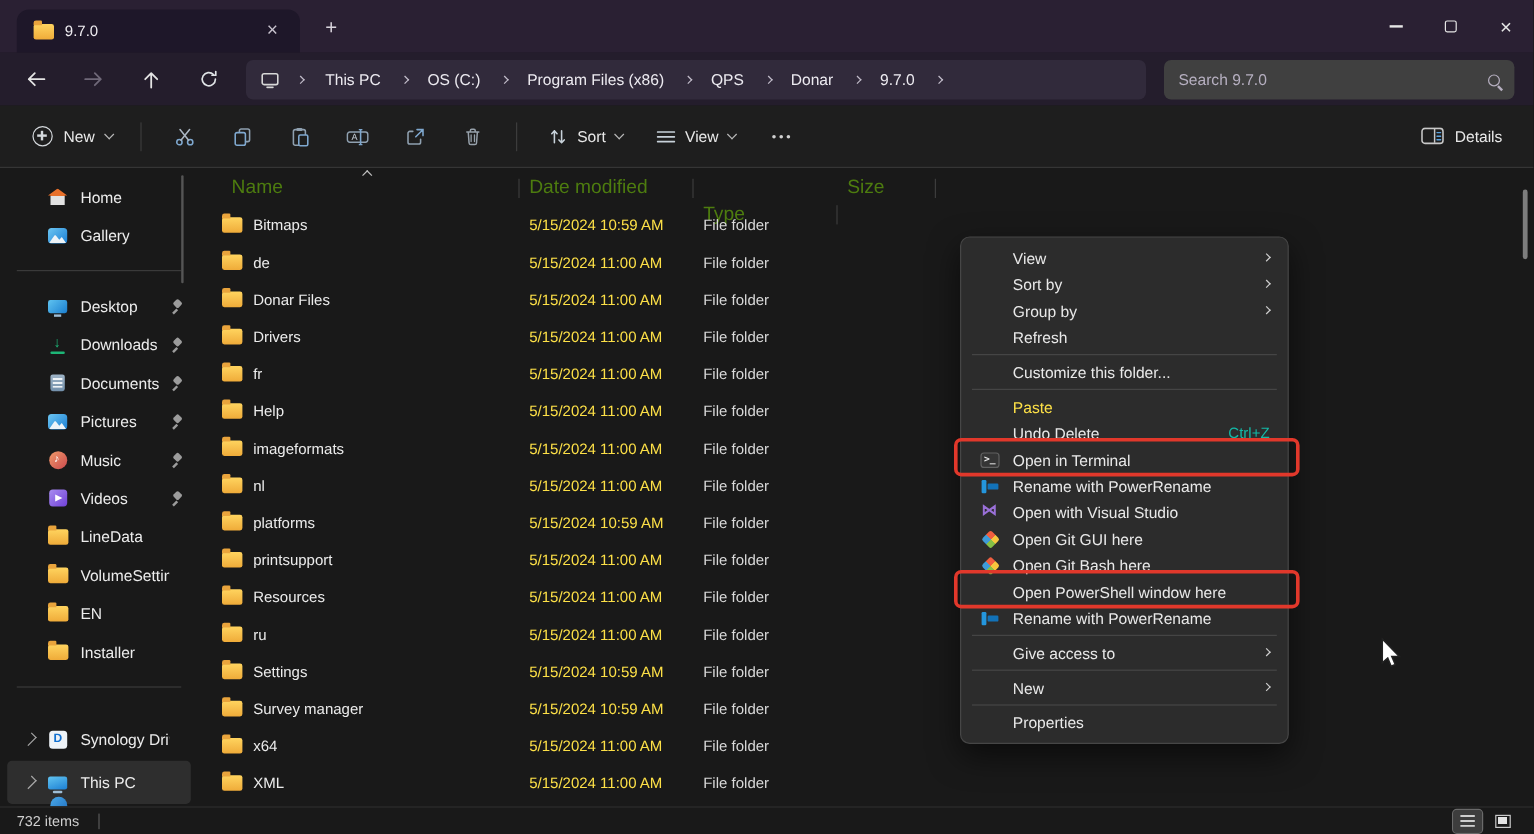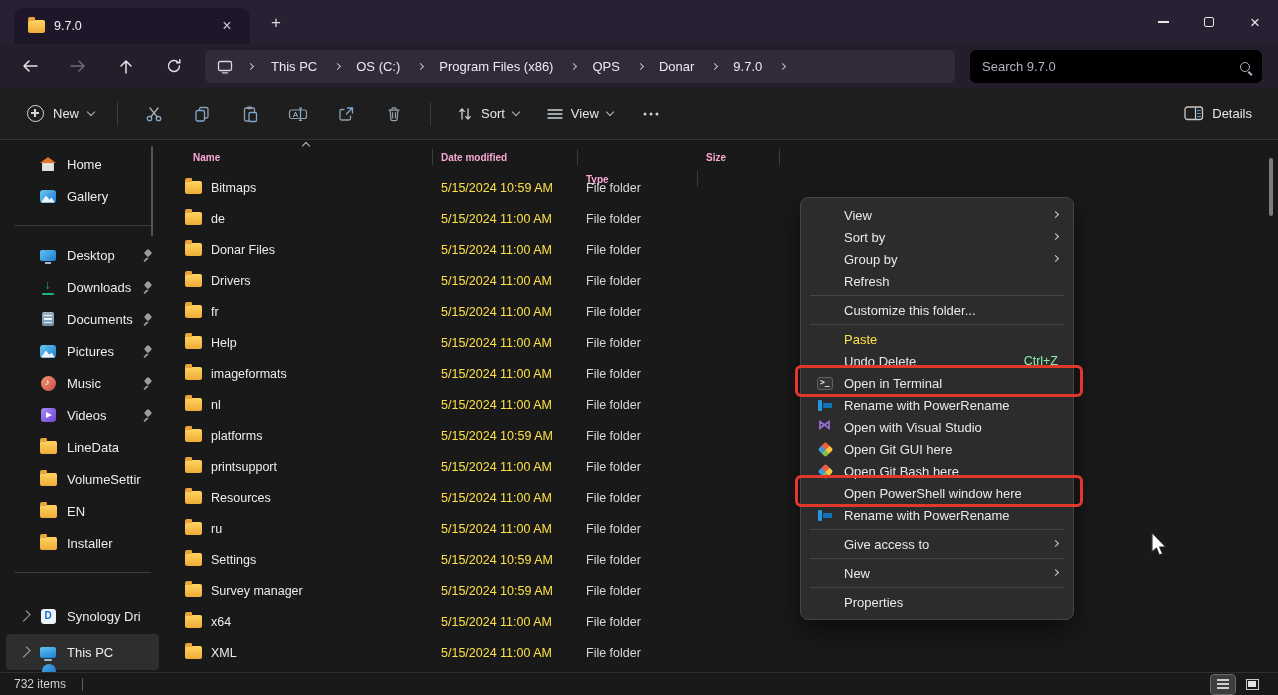--- a/index.html
+++ b/index.html
@@ -34,21 +34,21 @@
   
   .addrbar { position:absolute; left:0; top:44px; width:1278px; height:44px; background:#241d2c; }
   .navbtns { position:absolute; left:14px; top:0; height:44px; display:flex; align-items:center; gap:16px; }
   .navbtn { width:32px; height:32px; display:flex; align-items:center; justify-content:center; border-radius:4px; }
   .addr-pill { position:absolute; left:205px; top:6px; width:750px; height:33px; background:#312a3b;
     border-radius:6px; display:flex; align-items:center; padding:0 12px; gap:2px; }
   .crumb { display:flex; align-items:center; gap:2px; }
   .crumb-lbl { padding:3px 9px; border-radius:4px; color:#eceaf0; font-size:13px; white-space:nowrap; }
   .bc-chev { width:5px; height:5px; border-color:#c3bdcb; margin:0 7px; }
   .addr-device { display:flex; align-items:center; margin-right:6px; }
-  .search-pill { position:absolute; left:970px; top:6px; width:292px; height:33px; background:#000000;
+  .search-pill { position:absolute; left:970px; top:6px; width:292px; height:33px; background:#404040;
     border-radius:6px; display:flex; align-items:center; padding:0 12px; }
   .search-input { flex:1; background:transparent; border:none; outline:none; color:#cfc9d6;
     font-family:"Liberation Sans",sans-serif; font-size:13px; }
   .search-input::placeholder { color:#b6afc0; }
   .search-icon { width:10px; height:10px; border:1.6px solid #b6afc0; border-radius:50%; position:relative; flex:none; }
   .search-icon::after { content:""; position:absolute; left:8px; top:8px; width:5px; height:1.6px;
     background:#b6afc0; transform:rotate(45deg); transform-origin:0 0; }
 
   
   .toolbar { position:absolute; left:0; top:88px; width:1278px; height:52px; background:#1e1e1e;
@@ -77,21 +77,21 @@
   .side-sep { height:1px; background:#3a3a3a; margin:13px 14px; }
   .tree-gap { height:12px; }
   .side-scroll { position:absolute; left:151px; top:6px; width:2px; height:90px; background:#555; border-radius:1px; }
   .partial-net { position:absolute; left:42px; top:524px; width:14px; height:14px; border-radius:50%;
     background:linear-gradient(135deg,#4aa8e8,#1e6fc0); }
 
   
   .sort-ind { position:absolute; left:303px; top:143px; width:6px; height:6px;
     border-color:#c0c0c0; }
   .listhead { position:absolute; left:173px; top:146px; width:1089px; height:22px; display:flex;
-    font-size:10px; color:#f9a8d4; align-items:center;font-weight:bold; }
+    font-size:16px; color:#4d7c0f; align-items:center; }
   .hcell { position:relative; height:22px; display:flex; align-items:center; }
   .hcell::after { content:""; position:absolute; right:0; top:3px; width:1px; height:16px; background:#3c3c3c; }
   .hcell.name { width:260px; padding-left:20px; }
   .hcell.date { width:145px; padding-left:8px; }
   .hcell.type { width:120px; padding-left:8px;margin-top:44px; }
   .hcell.size { width:82px; padding-left:8px; }
   .rows { position:absolute; left:173px; top:172px; width:1089px; }
   .file-row { display:flex; align-items:center; height:31px; border-radius:4px; }
   .cell { display:flex; align-items:center; font-size:12.5px; }
   .cell.name { width:260px; padding-left:12px; gap:9px; color:#ececec; }
@@ -112,21 +112,21 @@
   .thumb-glyph { width:13px; height:11px; border:1.5px solid #c9c9c9; background:#e3e3e3; background-clip:content-box; padding:1.5px; }
 
   
   .ctxmenu { position:absolute; left:800px; top:197px; width:274px; background:#2c2c2c;
     border:1px solid #464646; border-radius:8px; padding:6px 0; z-index:40;
     box-shadow:0 10px 26px rgba(0,0,0,.55); }
   .ctx-item { height:22px; display:flex; align-items:center; padding:0 15px 0 14px; position:relative; }
   .ctx-item .mi { width:20px; flex:none; margin-right:9px; display:flex; align-items:center; justify-content:center; }
   .ctx-item .lbl { font-size:13px; color:#e9e9e9; white-space:nowrap; }
   .ctx-item.disabled .lbl { color:#fde047; }
-  .ctx-item .shortcut { margin-left:auto; font-size:12.5px; color:#86efac; }
+  .ctx-item .shortcut { margin-left:auto; font-size:12.5px; color:#14b8a6; }
   .ctx-item .chev-right { display:none; position:absolute; right:15px; top:8px; width:5px; height:5px; border-color:#cfcfcf; }
   .ctx-item.submenu .chev-right { display:block; }
   .ctx-item.separator { height:7px; padding:0;
     background:linear-gradient(#454545,#454545) 50% 50%/calc(100% - 18px) 1px no-repeat; }
 
   
   .hl-box { position:absolute; left:795px; width:288px; height:32px; border:3px solid #e1382b;
     border-radius:6px; z-index:50; }
   .hl-box.one { top:365px; }
   .hl-box.two { top:475px; }

